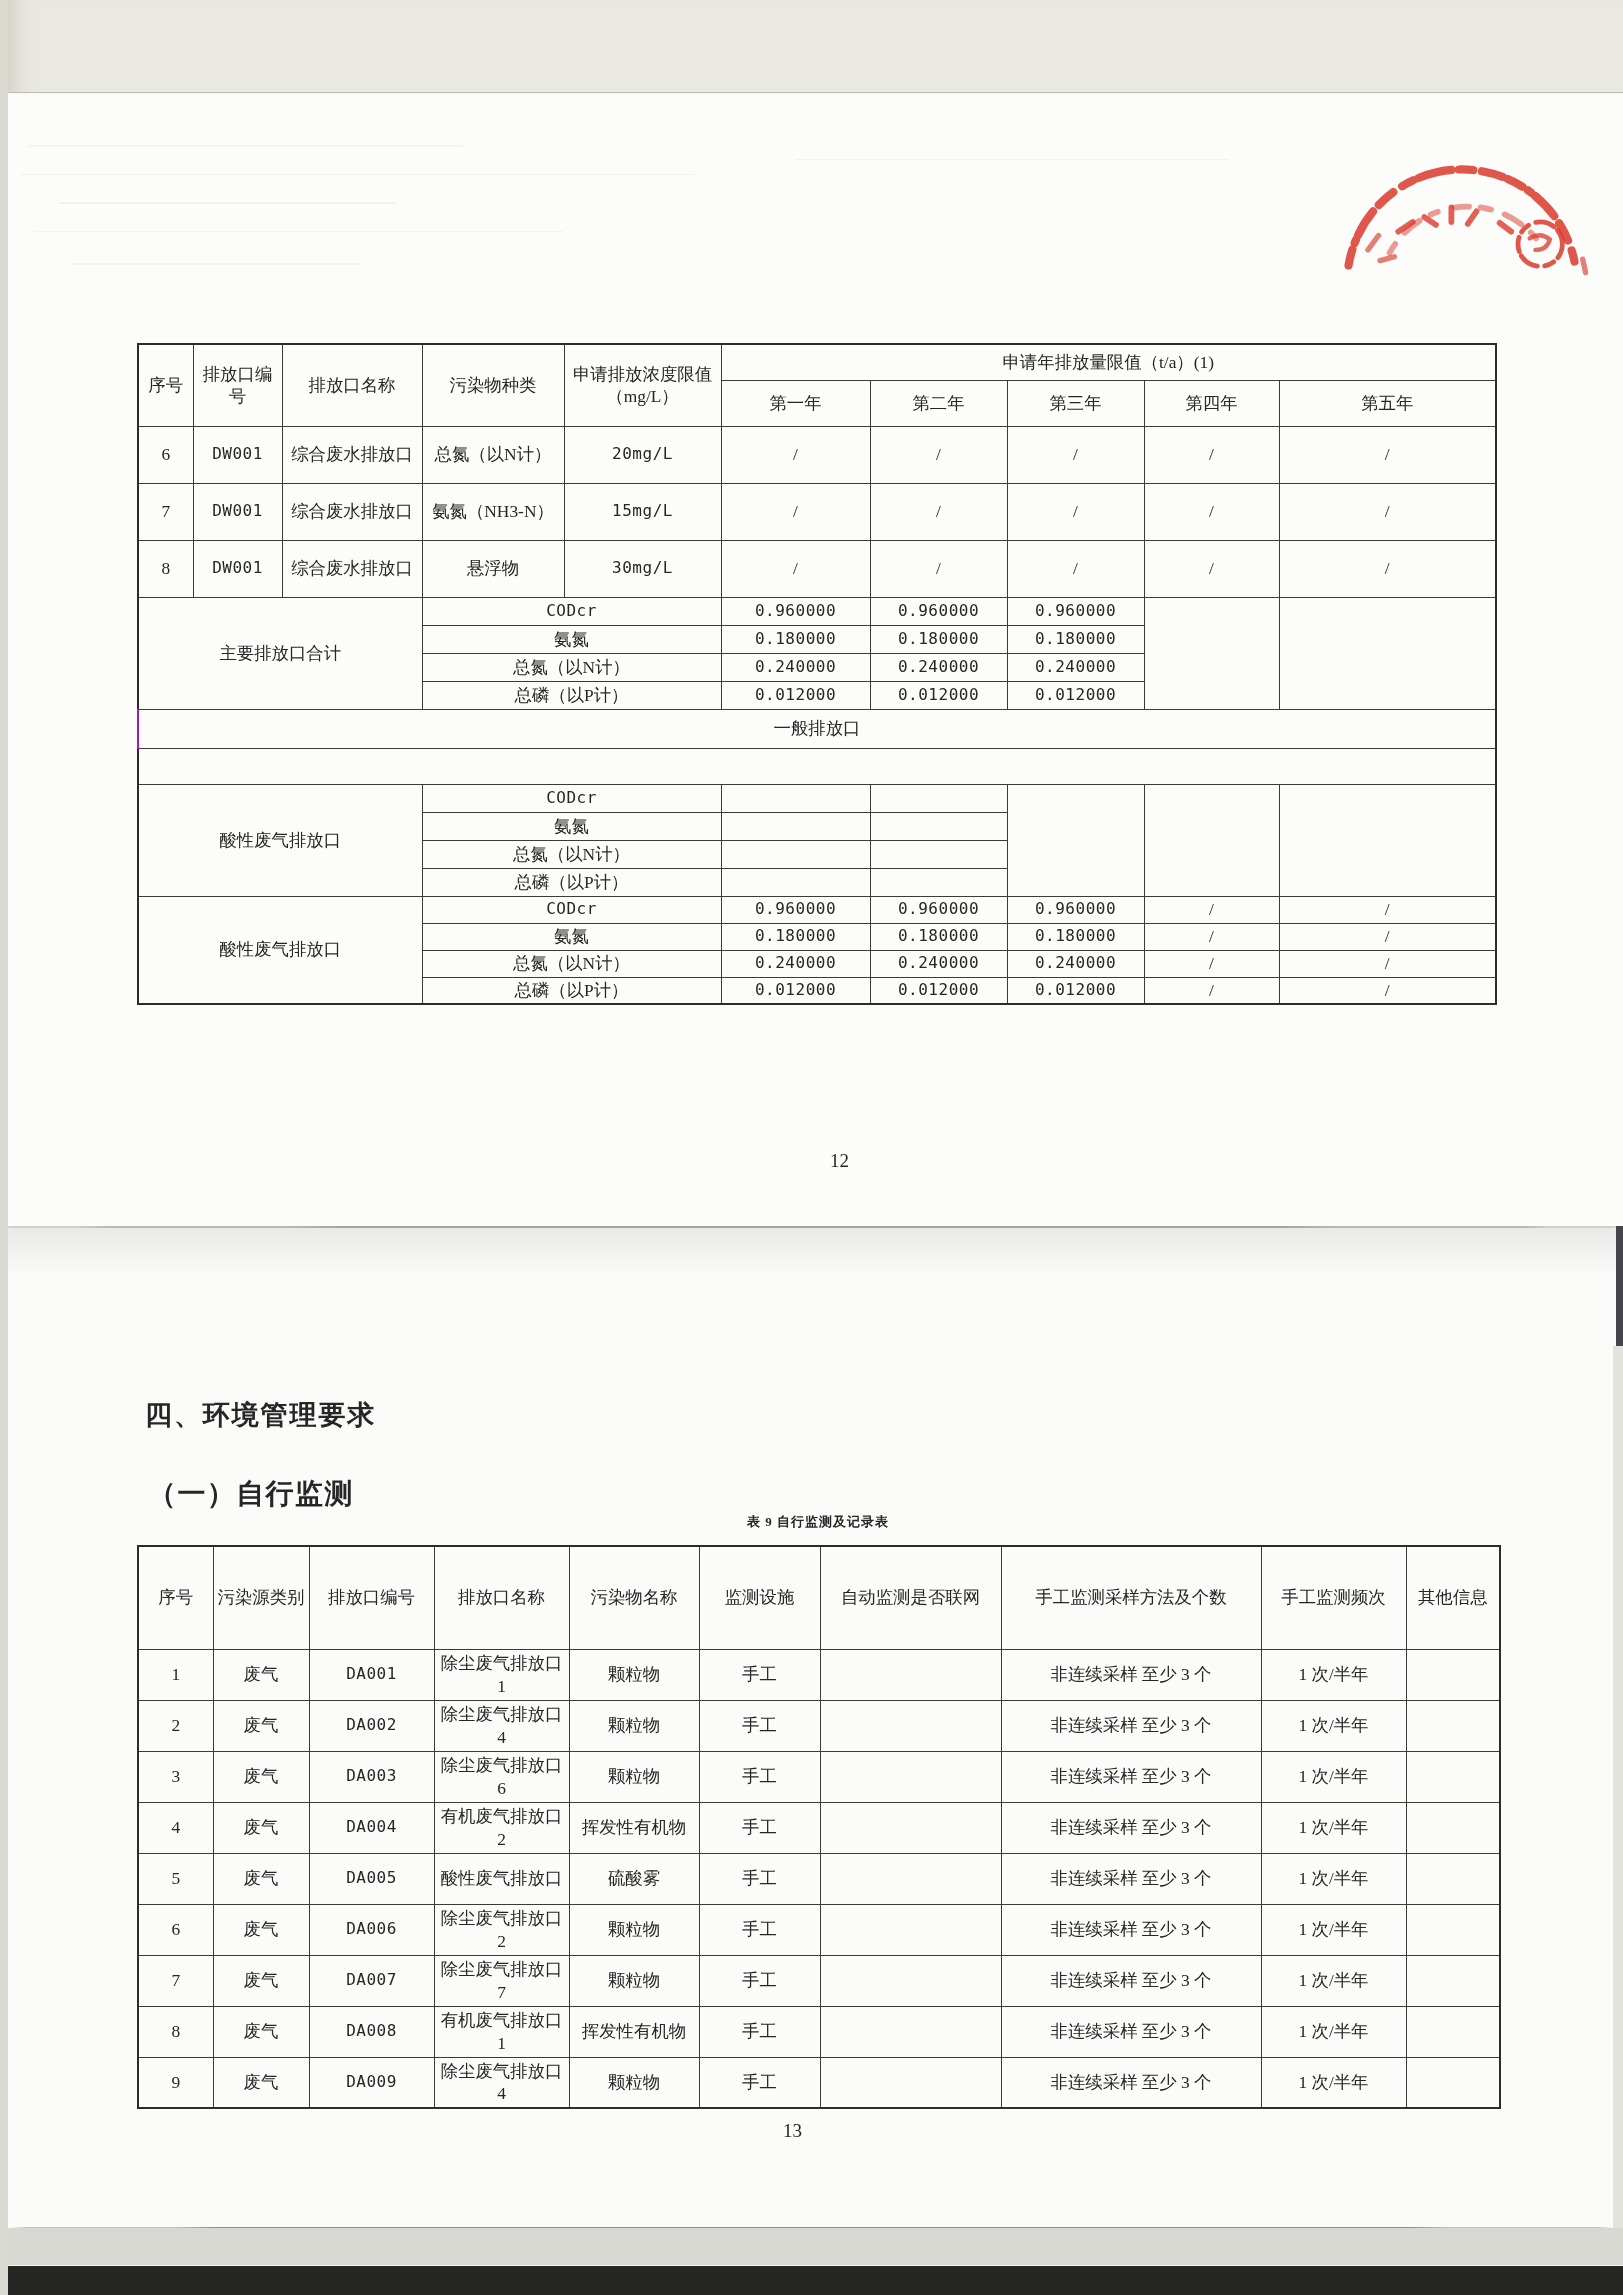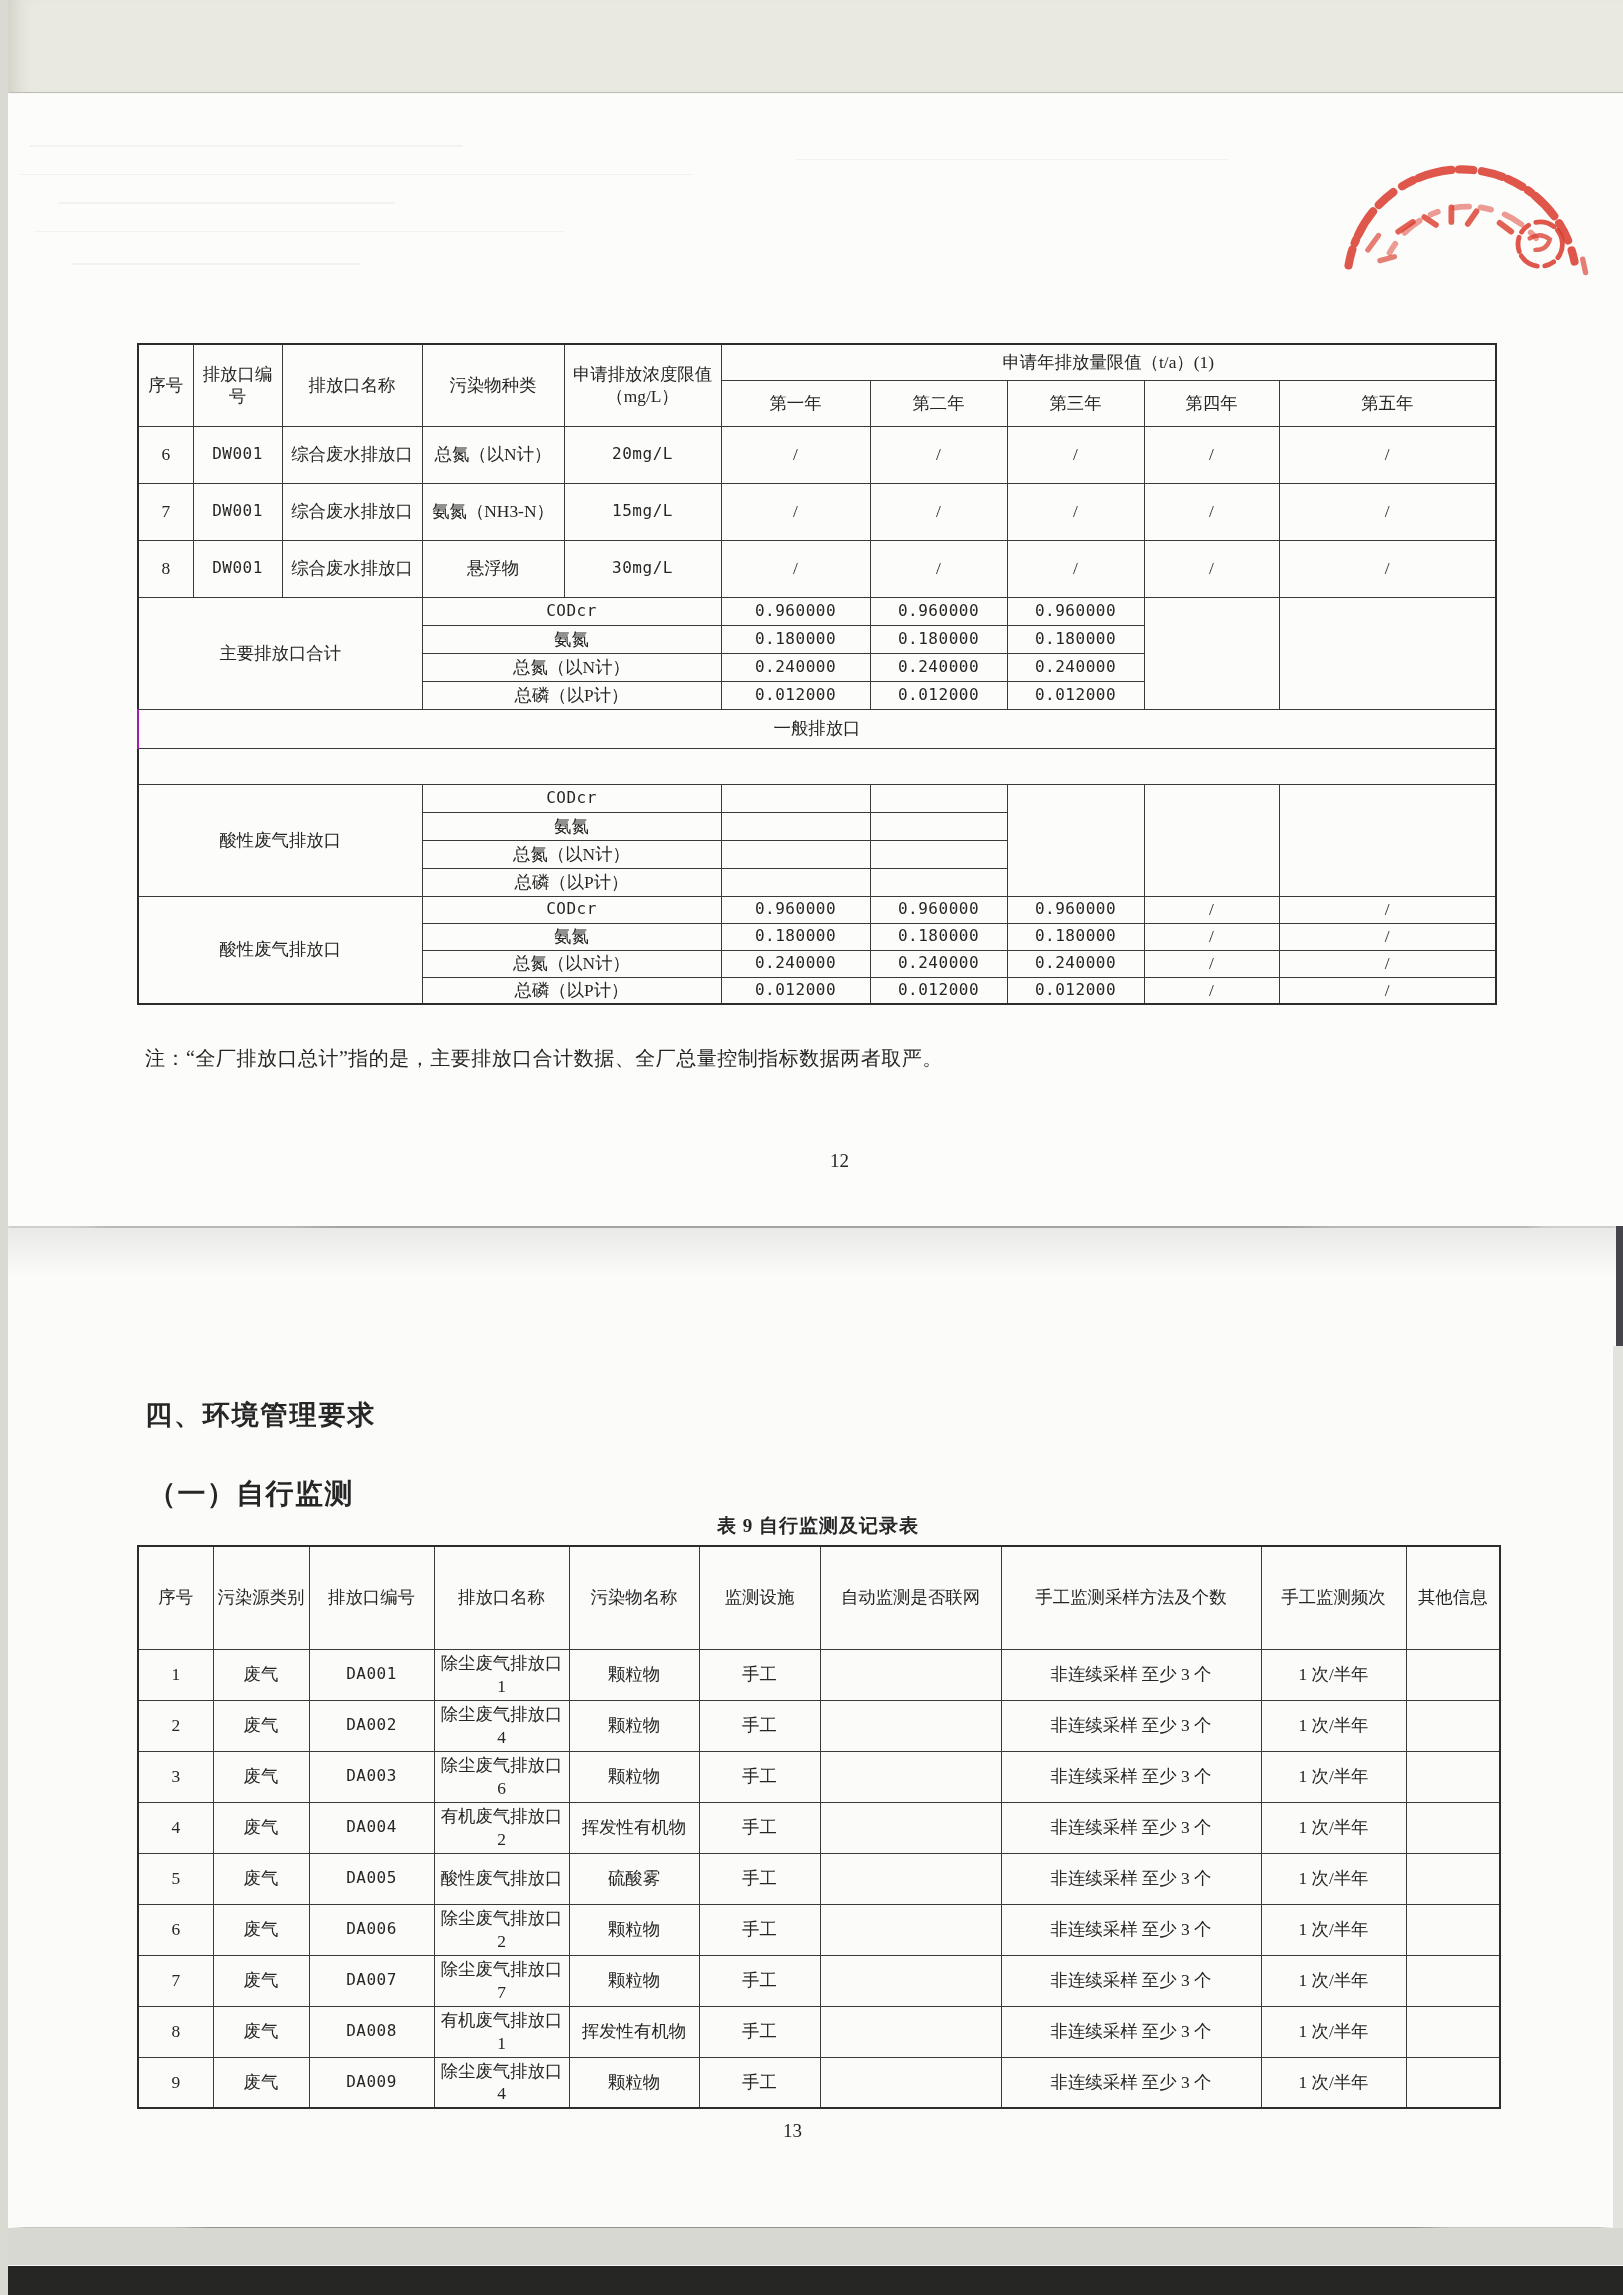--- a/index.html
+++ b/index.html
@@ -39,21 +39,21 @@
   .h80{height:39px}.h56{height:27px}.h213{height:103px}.h105{height:51px}
   .banner td{border-left:2px solid #a21caf;}
   
   .note{position:absolute;left:145px;top:1045px;width:1012px;font-size:20px;letter-spacing:0.5px;}
   .pgno{position:absolute;font-size:19px;font-family:"Liberation Serif",serif;}
   .pg12{left:830px;top:1150px;}
   .pg13{left:783px;top:2120px;}
   .h1{position:absolute;left:145px;top:1397px;font-size:27px;font-weight:bold;letter-spacing:1.9px;}
   .h2{position:absolute;left:148px;top:1475px;font-size:28px;font-weight:bold;letter-spacing:1.4px;}
   .t2title{position:absolute;left:137px;top:1513px;width:1362px;text-align:center;
-           font-size:19px;font-weight:bold;letter-spacing:1px;}
+           font-size:13px;font-weight:bold;letter-spacing:1px;}
 </style>
 </head>
 <body>
 
 <div class="canvas">
 
   <div class="top-band"></div>
   <div class="edge-line e1"></div>
   <div class="edge-line e2"></div>
   <div class="edge-line e3"></div>
@@ -232,21 +232,20 @@
       <td colspan="2">总磷（以P计）</td>
       <td class="num">0.012000</td>
       <td class="num">0.012000</td>
       <td class="num">0.012000</td>
       <td>/</td>
       <td>/</td>
     </tr>
   </tbody>
     </table>
 
-  <div class="note">注：“全厂排放口总计”指的是，主要排放口合计数据、全厂总量控制指标数据两者取严。</div>
   <div class="pgno pg12">12</div>
 
   <div class="page-break"></div>
   <div class="break-fade"></div>
   <div class="break-notch"></div>
   <div class="left-tick"></div>
   <div class="page2"></div>
   <div class="right-shadow2"></div>
 
   <div class="h1">四、环境管理要求</div>

